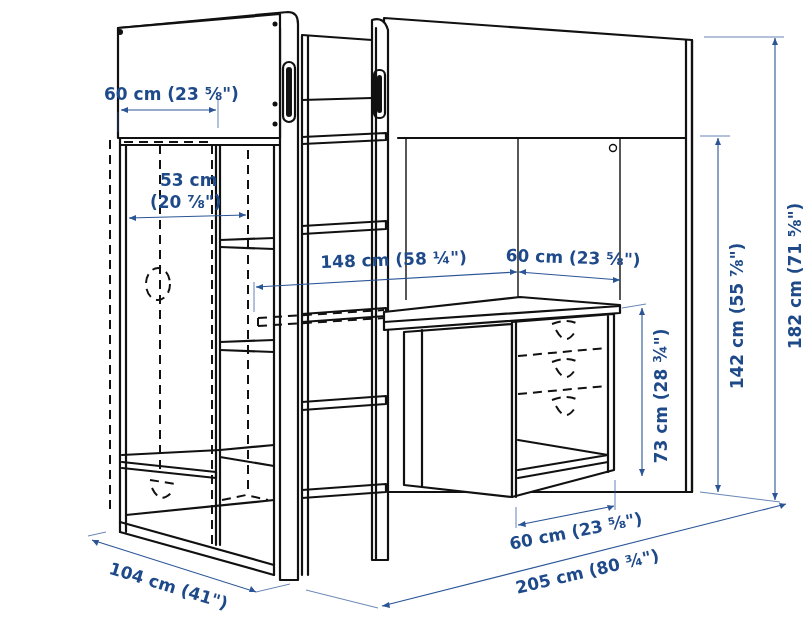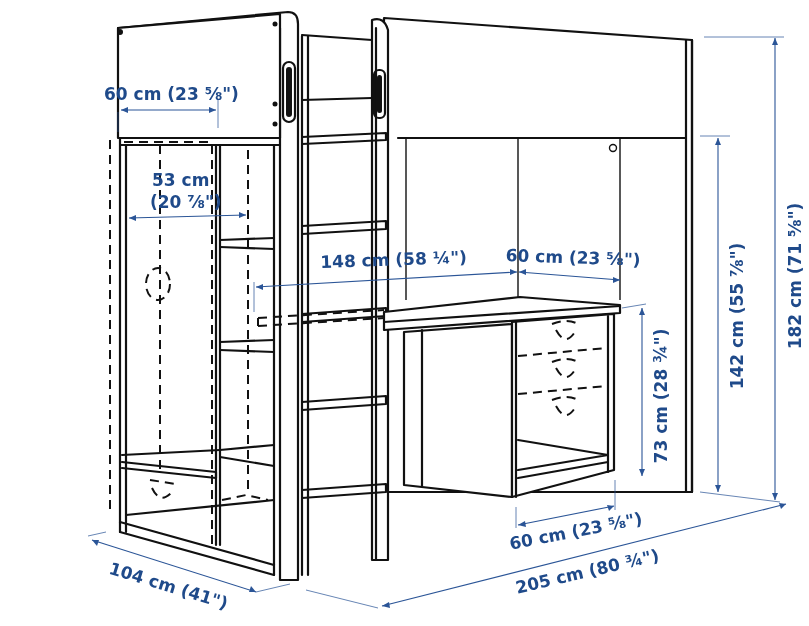--- a/index.html
+++ b/index.html
@@ -150,21 +150,21 @@
     <line class="ext" x1="88" y1="536" x2="106" y2="532"></line>
     <line class="dim" x1="92" y1="540" x2="256" y2="592"></line>
     <polygon points="92,540 99,540 97,546" fill="#2b5597"></polygon>
     <polygon points="256,592 249,592 251,586" fill="#2b5597"></polygon>
     <line class="ext" x1="256" y1="592" x2="290" y2="584"></line>
     <line class="ext" x1="306" y1="590" x2="378" y2="608"></line>
   </g>
 </svg>
 
 <div class="label" style="left:104px;top:86px;">60 cm (23 ⅝")</div>
-<div class="label" style="left:152px;top:172px;">53 cm</div>
+<div class="label" style="left:160px;top:172px;">53 cm</div>
 <div class="label" style="left:150px;top:194px;">(20 ⅞")</div>
 <div class="label" style="left:320px;top:254px;transform:rotate(-2deg);transform-origin:left top;">148 cm (58 ¼")</div>
 <div class="label" style="left:506px;top:247px;transform:rotate(2deg);transform-origin:left top;">60 cm (23 ⅝")</div>
 <div class="label" style="left:661px;top:396px;transform:translate(-50%,-50%) rotate(-90deg);transform-origin:center;">73 cm (28 ¾")</div>
 <div class="label" style="left:737px;top:316px;transform:translate(-50%,-50%) rotate(-90deg);transform-origin:center;">142 cm (55 ⅞")</div>
 <div class="label" style="left:795px;top:276px;transform:translate(-50%,-50%) rotate(-90deg);transform-origin:center;">182 cm (71 ⅝")</div>
 <div class="label" style="left:508px;top:536px;transform:rotate(-11deg);transform-origin:left top;">60 cm (23 ⅝")</div>
 <div class="label" style="left:514px;top:580px;transform:rotate(-13deg);transform-origin:left top;">205 cm (80 ¾")</div>
 <div class="label" style="left:112px;top:560px;transform:rotate(17deg);transform-origin:left top;">104 cm (41")</div>
 </div>

